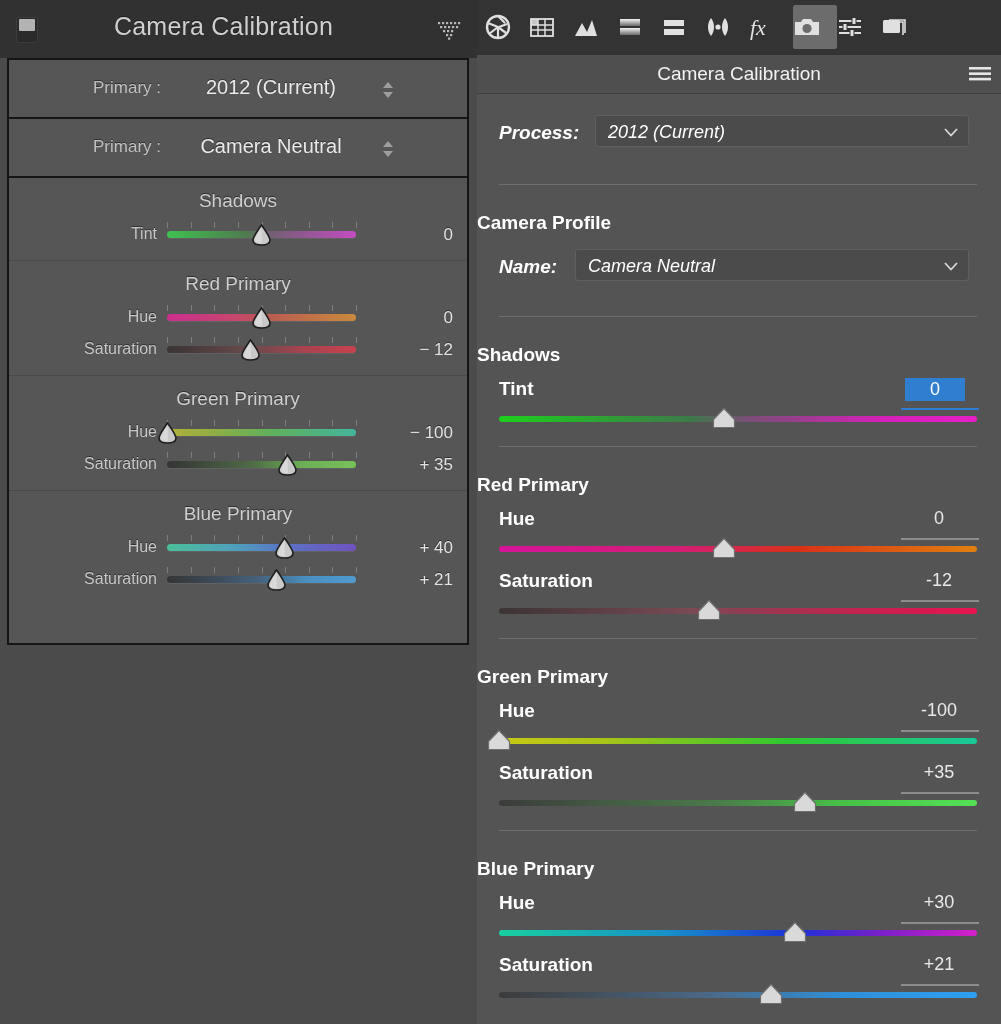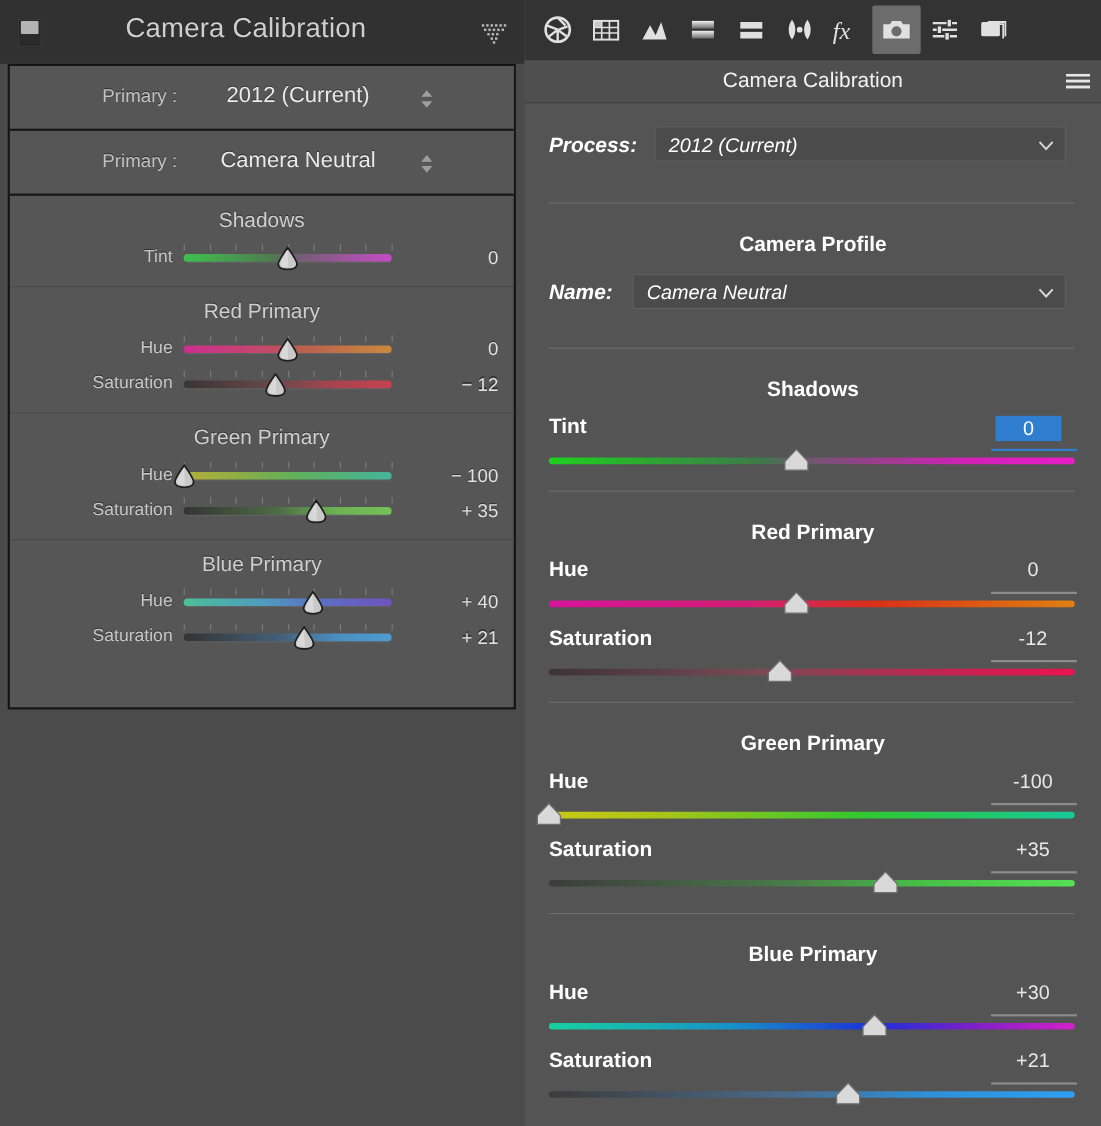--- a/index.html
+++ b/index.html
@@ -181,21 +181,21 @@
     left: 0; top: 0;
     width: 524px; height: 55px;
     background: #333333;
     box-sizing: border-box;
     padding-left: 8px;
   }
   .acr-tool {
     position: relative;
     display: inline-flex;
     align-items: center;
-    justify-content: center;
+    justify-content: flex-start;
     width: 44px; height: 44px;
     margin-top: 5px;
     border-radius: 2px;
     vertical-align: top;
   }
   .acr-tool.active { background: #6c6c6c; }
 
   #acr-header {
     position: absolute;
     left: 0; top: 55px;
@@ -260,21 +260,21 @@
   .acr-divider {
     position: absolute;
     left: 22px;
     width: 478px; height: 1px;
     background: #6d6d6d;
   }
   .acr-sec-title {
     position: absolute;
     left: 0;
     width: 524px;
-    text-align: center;
+    text-align: left;
     font-size: 19px;
     color: #ffffff;
     font-weight: bold;
   }
   .acr-slider { position: absolute; left: 0; width: 524px; height: 58px; }
   .acr-slider .a-lbl {
     position: absolute;
     left: 22px; top: 0;
     font-size: 19px;
     color: #ffffff;

